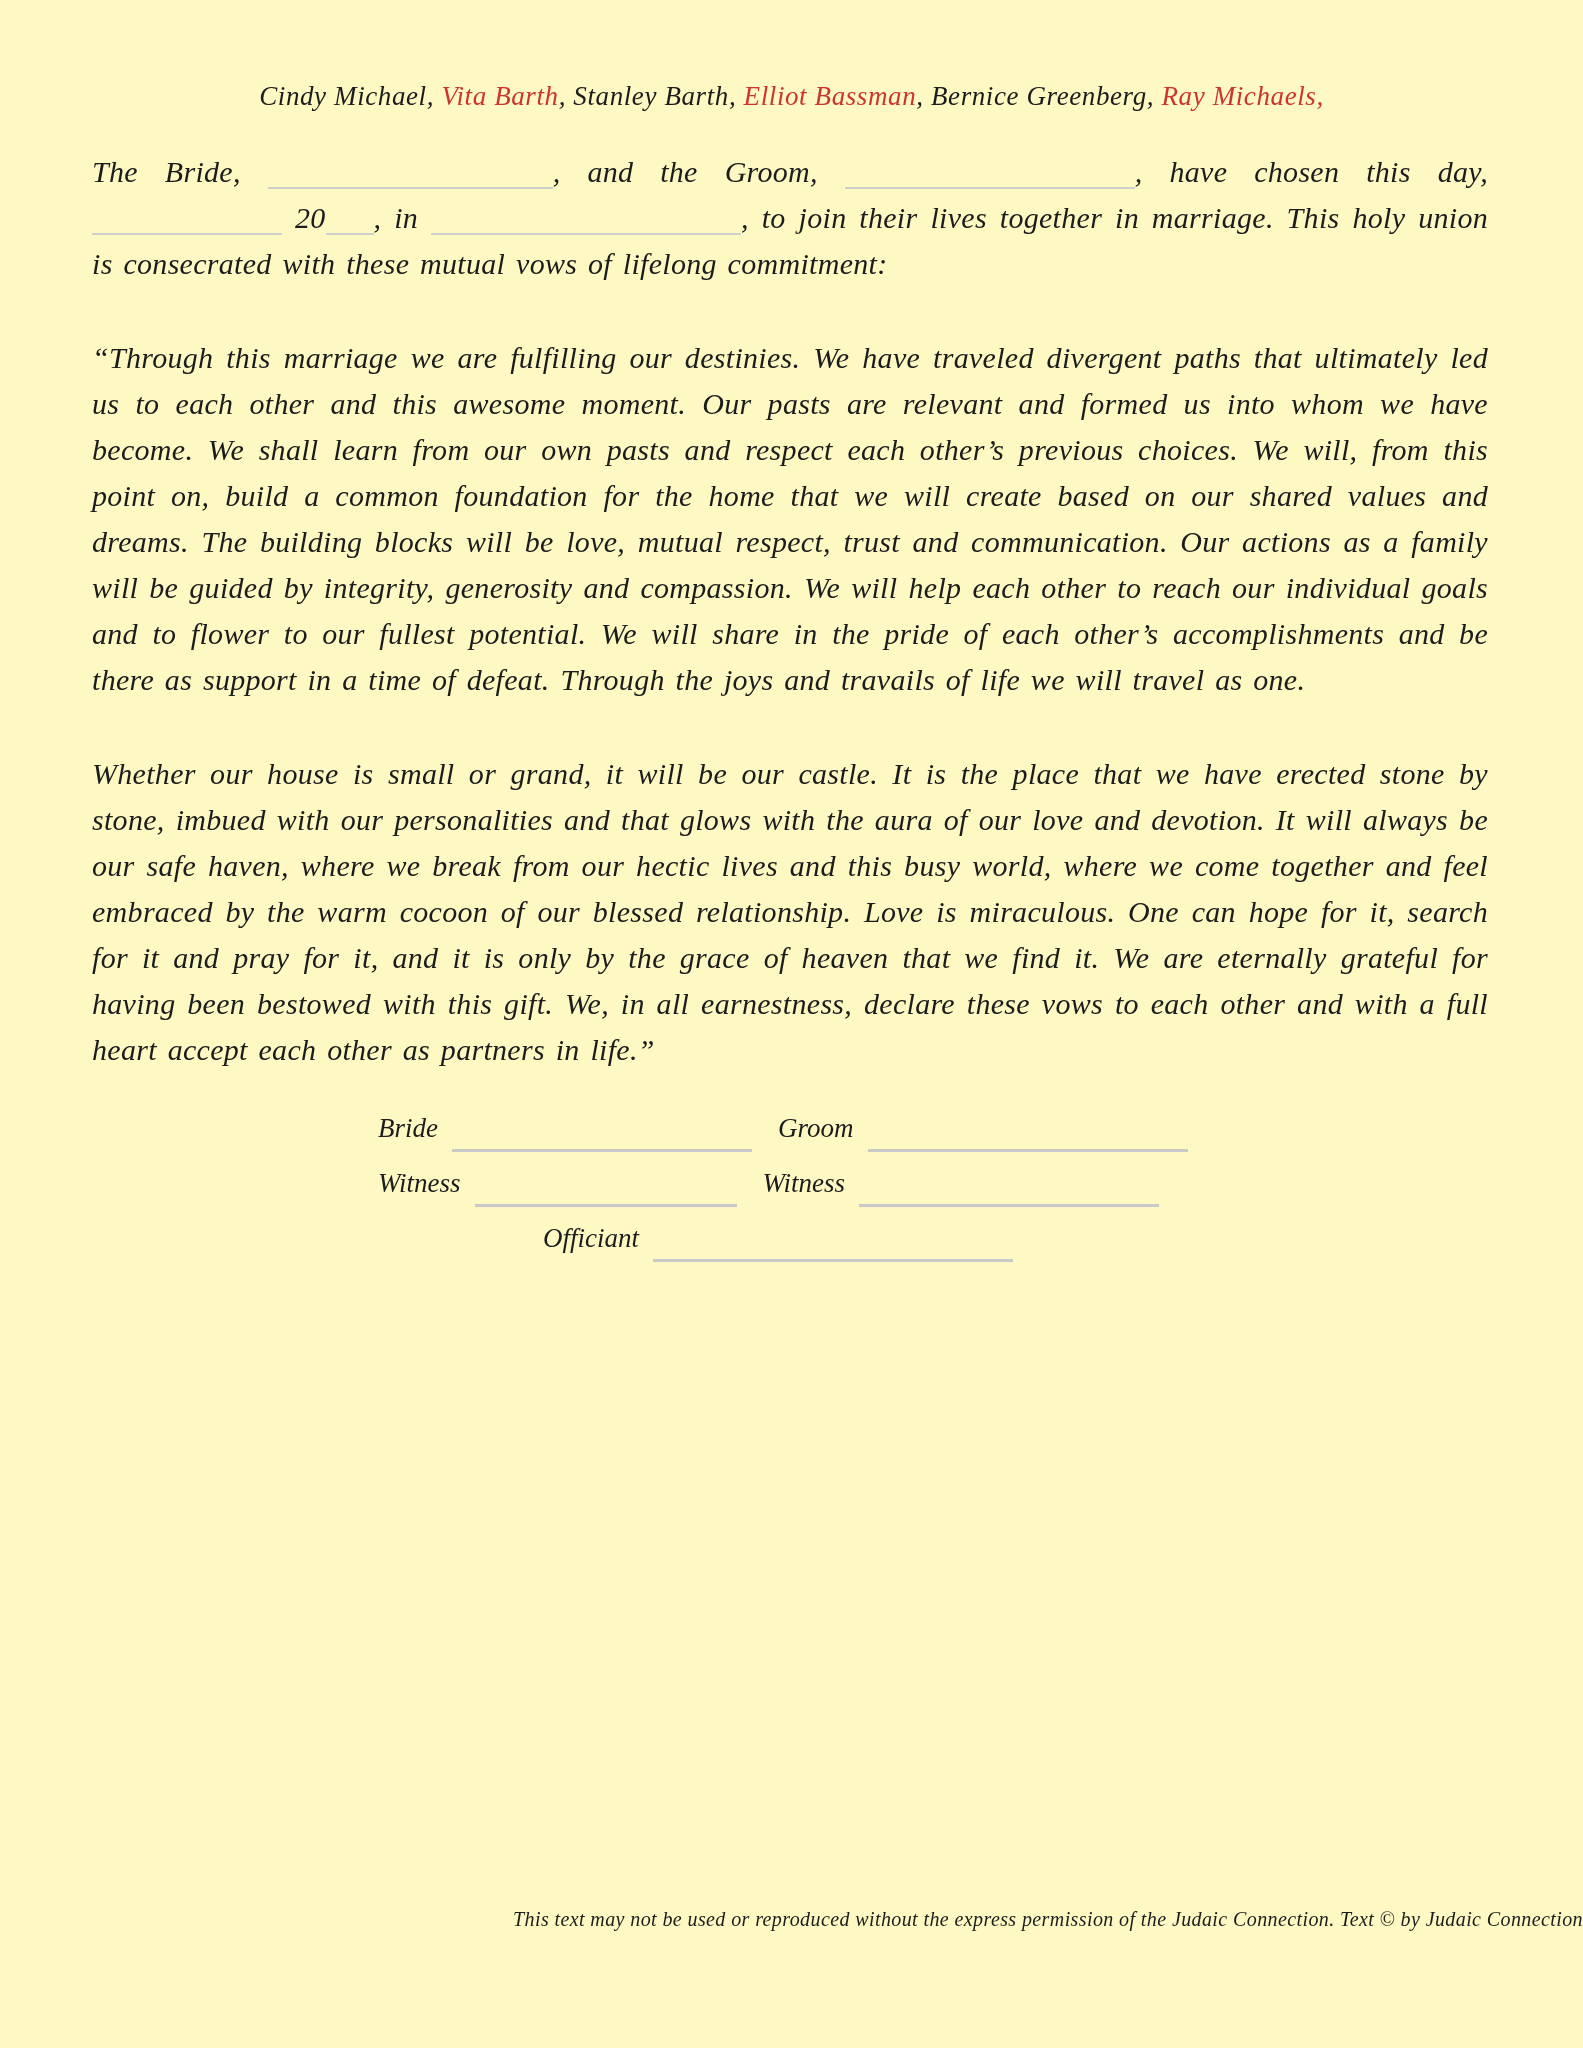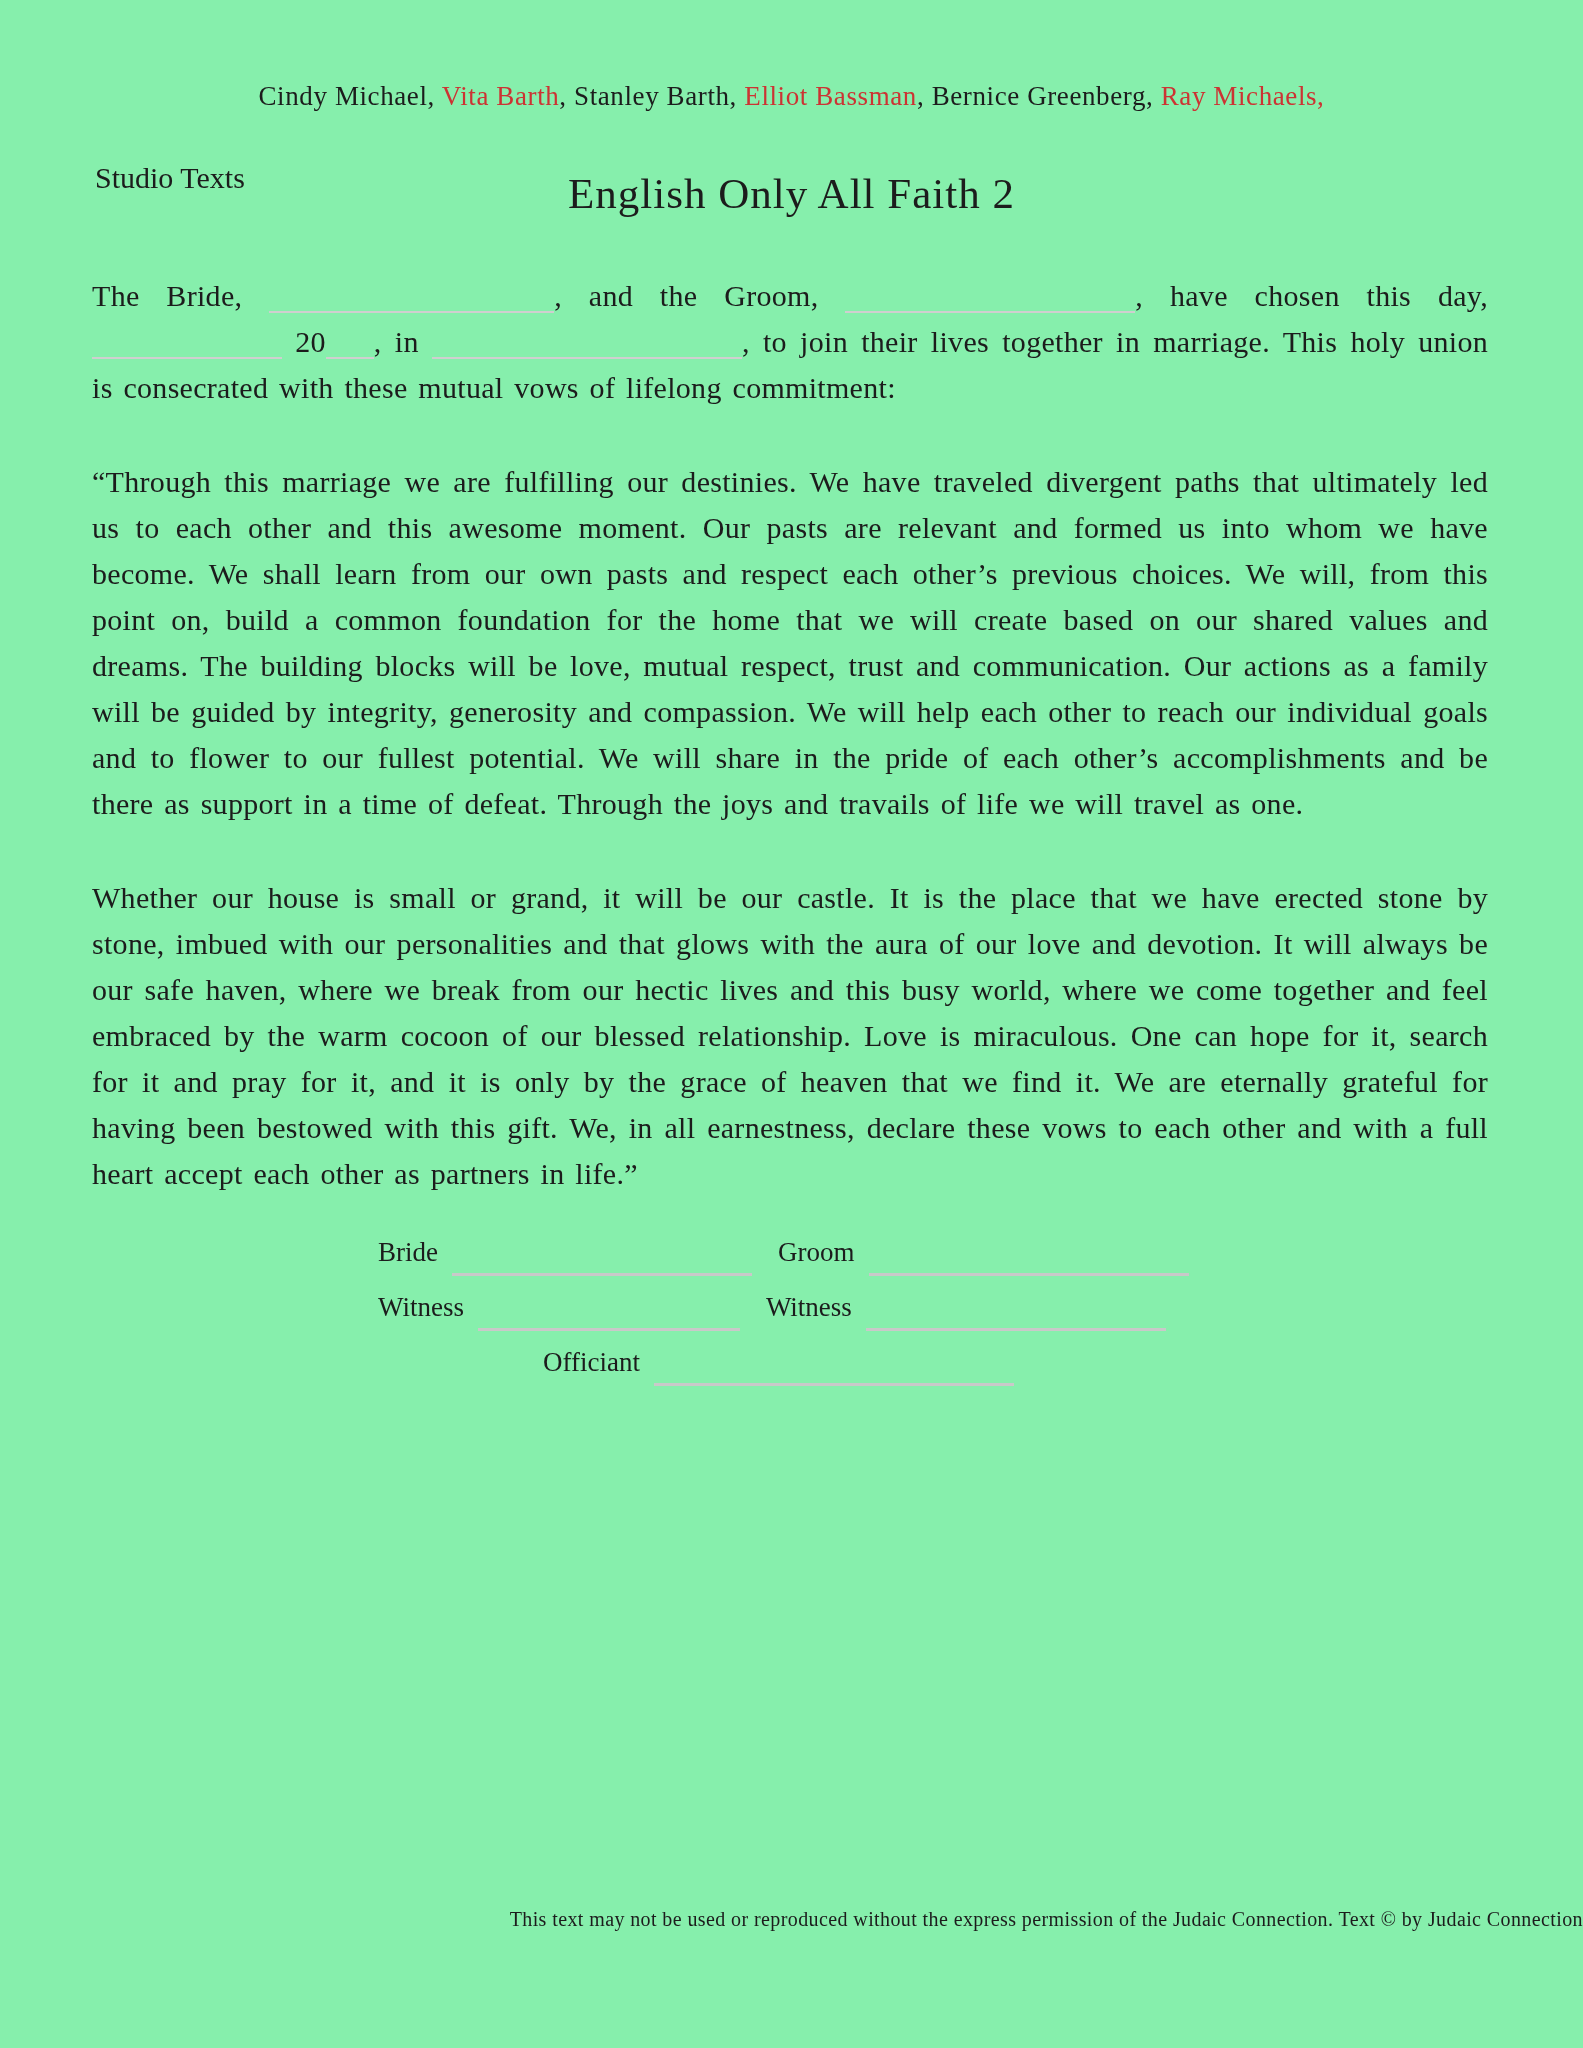--- a/index.html
+++ b/index.html
@@ -1,23 +1,24 @@
 <!DOCTYPE html>
 <html><head>
 <meta charset="utf-8">
 <style>
   html,body{margin:0;padding:0;background:#ffffff;}
   .page{
     position:relative;
     width:1583px;
     height:2048px;
-    background:#86efac;
+    background:#fef9c3;
     color:#1c1c1c;
     font-family:"Liberation Serif","DejaVu Serif",serif;
     overflow:hidden;
+    font-style:italic;
   }
   
   .names{
     padding-top:80px;
     text-align:center;
     font-size:27px;
     line-height:33px;
     letter-spacing:0.6px;
   }
   .names .red{color:#cc3333;}
@@ -90,24 +91,20 @@
 </style>
 </head>
 <body>
 
 <div class="page">
 
   <div class="names">
     <div><span>Cindy Michael, </span><span class="red">Vita Barth</span><span>, Stanley Barth, </span><span class="red">Elliot Bassman</span><span>, Bernice Greenberg, </span><span class="red">Ray Michaels,</span></div>
   </div>
 
-  <div class="masthead">
-    <div class="studio">Studio Texts</div>
-    <div class="doc-title">English Only All Faith 2</div>
-  </div>
 
   <div class="bodytext"><span>The Bride, </span><span class="blank" style="width: 285px;"></span><span>, and the Groom, </span><span class="blank" style="width: 290px;"></span><span>, have chosen this day, </span><span class="blank" style="width: 190px;"></span><span> 20</span><span class="blank" style="width: 48px;"></span><span>, in </span><span class="blank" style="width: 310px;"></span><span>, to join their lives together in marriage. This holy union is consecrated with these mutual vows of lifelong commitment:</span></div>
 
   <div class="bodytext para">“Through this marriage we are fulfilling our destinies. We have traveled divergent paths that ultimately led us to each other and this awesome moment. Our pasts are relevant and formed us into whom we have become. We shall learn from our own pasts and respect each other’s previous choices. We will, from this point on, build a common foundation for the home that we will create based on our shared values and dreams. The building blocks will be love, mutual respect, trust and communication. Our actions as a family will be guided by integrity, generosity and compassion. We will help each other to reach our individual goals and to flower to our fullest potential. We will share in the pride of each other’s accomplishments and be there as support in a time of defeat. Through the joys and travails of life we will travel as one.</div>
 
 
   <div class="bodytext para">Whether our house is small or grand, it will be our castle. It is the place that we have erected stone by stone, imbued with our personalities and that glows with the aura of our love and devotion. It will always be our safe haven, where we break from our hectic lives and this busy world, where we come together and feel embraced by the warm cocoon of our blessed relationship. Love is miraculous. One can hope for it, search for it and pray for it, and it is only by the grace of heaven that we find it. We are eternally grateful for having been bestowed with this gift. We, in all earnestness, declare these vows to each other and with a full heart accept each other as partners in life.”</div>
 
   <div class="sigblock">
     <div class="sigrow">

